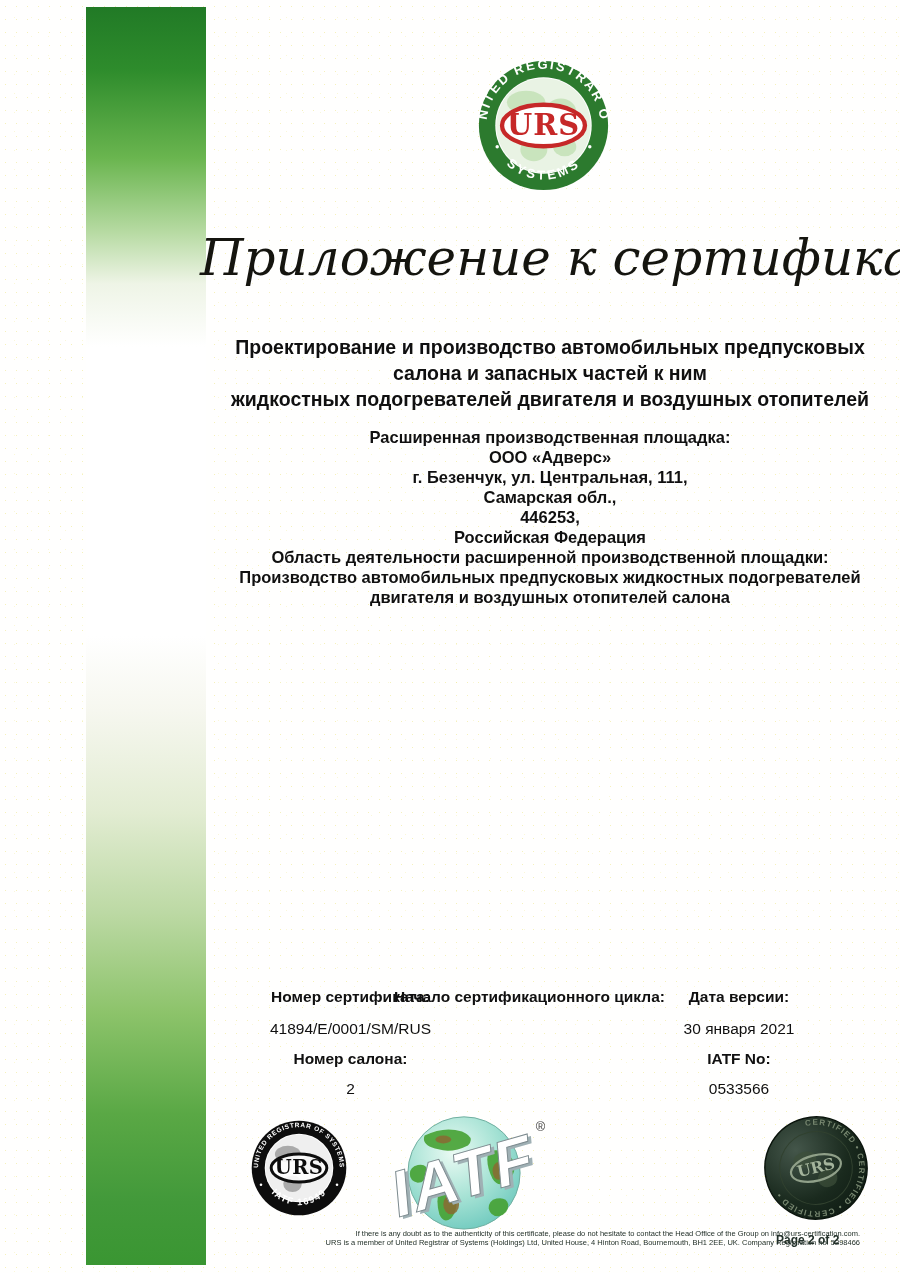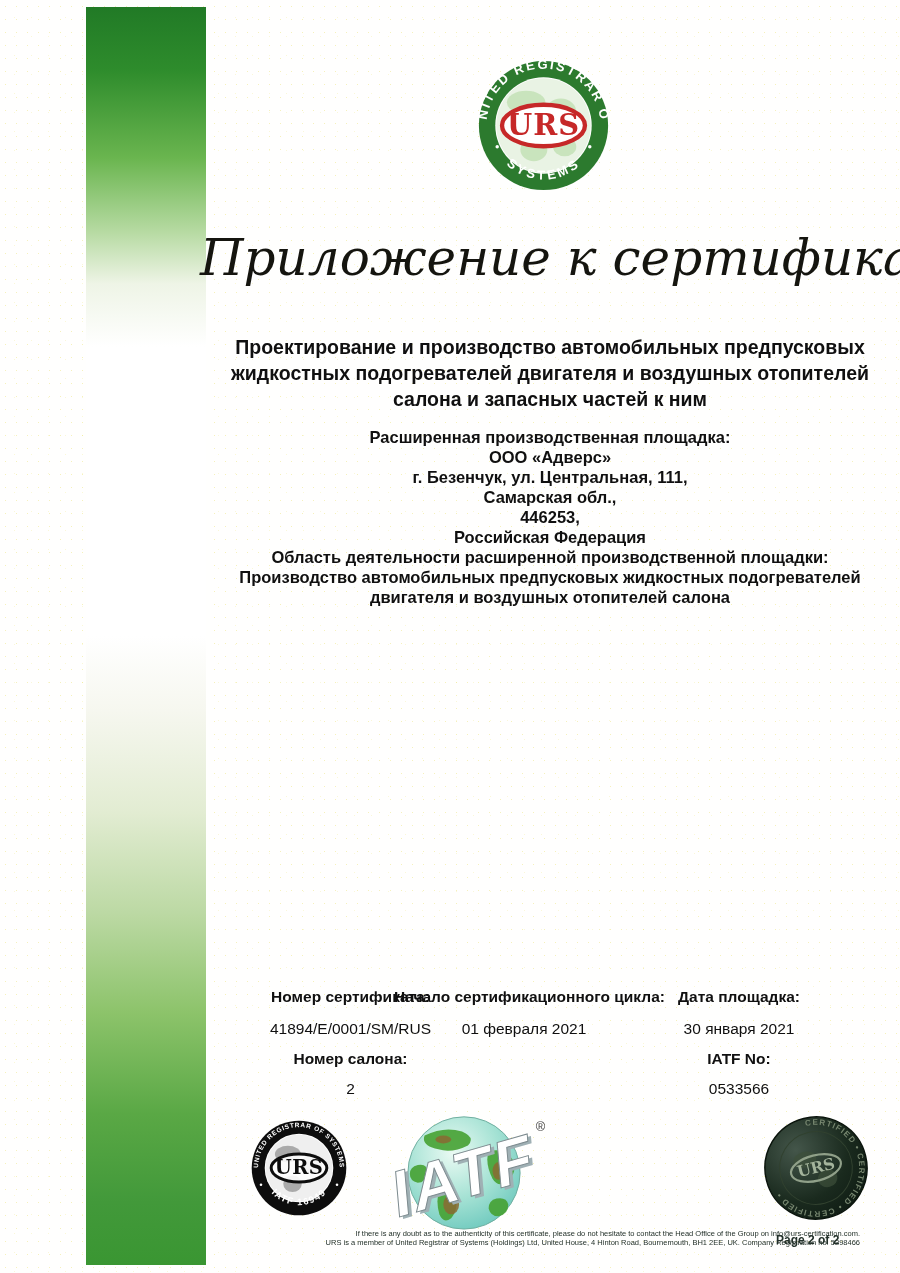--- a/index.html
+++ b/index.html
@@ -95,43 +95,42 @@
       <circle cx="118" cy="92" r="1.8" fill="#ffffff"></circle>
       <ellipse cx="70" cy="70" rx="43" ry="21.5" fill="#ffffff" stroke="#c62828" stroke-width="4.5"></ellipse>
       <text class="serif" x="70" y="80" font-size="30" font-weight="bold" fill="#c62828" text-anchor="middle" letter-spacing="1">URS</text>
     </svg>
   </div>
 
   <div class="title">Приложение к сертификату</div>
 
   <div class="scope">
     <div>Проектирование и производство автомобильных предпусковых</div>
+    <div>салона и запасных частей к ним</div>
     <div>жидкостных подогревателей двигателя и воздушных отопителей</div>
-    <div>салона и запасных частей к ним</div>
   </div>
 
   <div class="site">
     <div>Расширенная производственная площадка:</div>
     <div>ООО «Адверс»</div>
     <div>г. Безенчук, ул. Центральная, 111,</div>
     <div>Самарская обл.,</div>
     <div>446253,</div>
     <div>Российская Федерация</div>
     <div>Область деятельности расширенной производственной площадки:</div>
     <div>Производство автомобильных предпусковых жидкостных подогревателей</div>
     <div>двигателя и воздушных отопителей салона</div>
   </div>
 
   <div class="details">
     <div class="cell lab c1 r1">Номер сертификата:</div>
     <div class="cell lab c2 r1">Начало сертификационного цикла:</div>
-    <div class="cell lab c3 r1">Дата площадка:</div>
+    <div class="cell lab c3 r1">Дата версии:</div>
 
     <div class="cell c1 r2">41894/E/0001/SM/RUS</div>
-    <div class="cell c2 r2">01 февраля 2021</div>
     <div class="cell c3 r2">30 января 2021</div>
 
     <div class="cell lab c1 r3">Номер салона:</div>
     <div class="cell lab c3 r3">IATF No:</div>
 
     <div class="cell c1 r4">2</div>
     <div class="cell c3 r4">0533566</div>
   </div>
 
   <div class="logo-urs-black">

